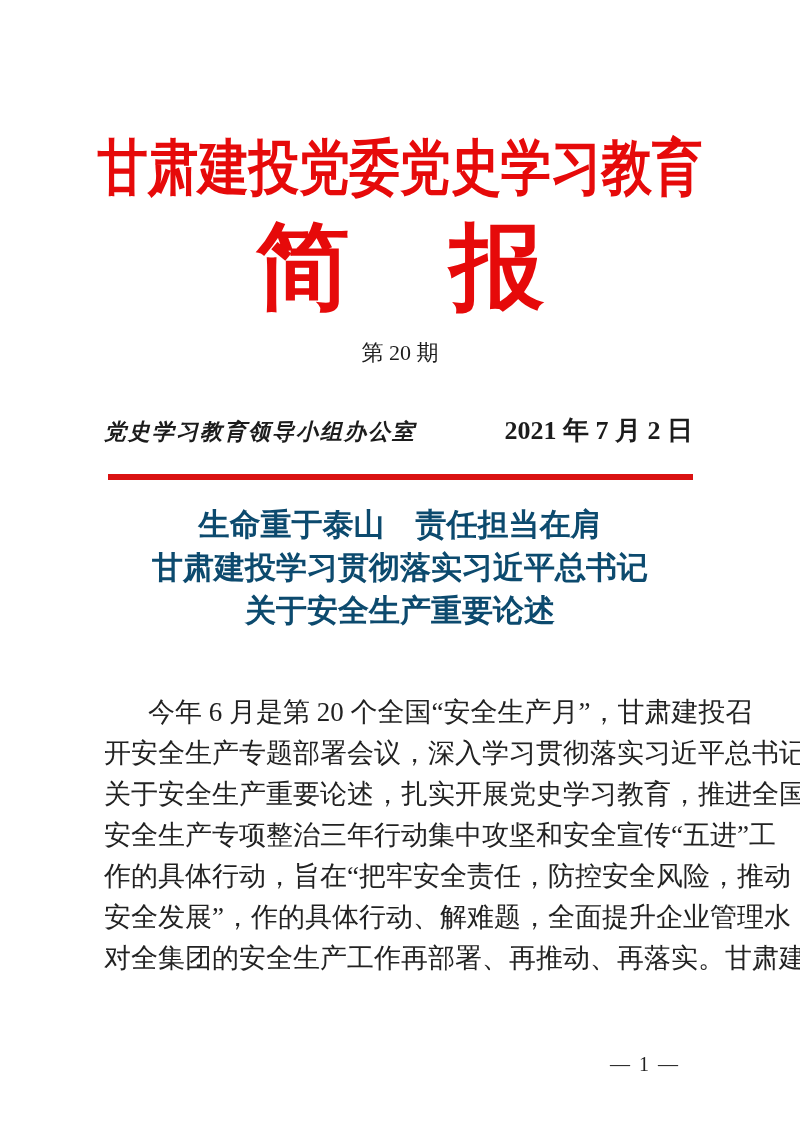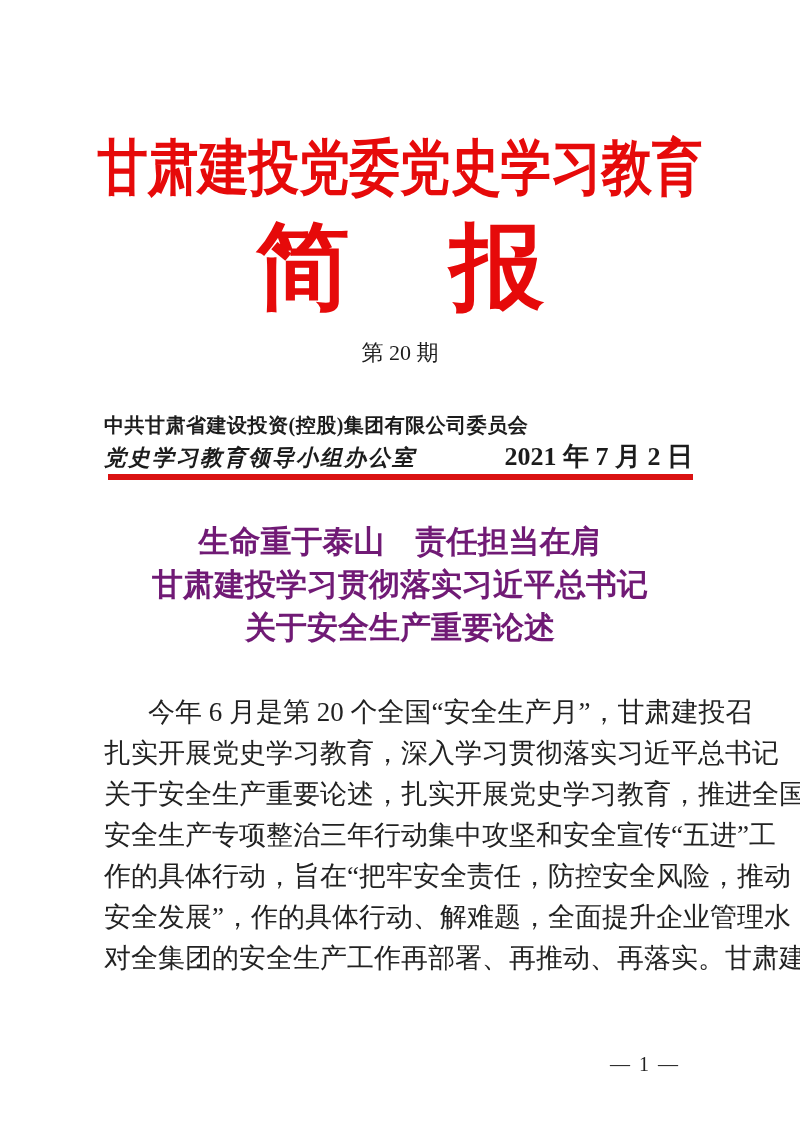--- a/index.html
+++ b/index.html
@@ -100,28 +100,28 @@
     left: 108px;
     width: 585px;
     top: 470px;
     height: 6px;
     background: var(--rule-red, #da1212);
   }
 
   
   .headline {
     position: absolute;
-    top: 516px;
+    top: 499px;
     left: 0;
     width: 100%;
     text-align: center;
     font-weight: bold;
     font-size: 31px;
     line-height: 43px;
-    color: #701a75;
+    color: #0c4a6e;
   }
 
   
   .article-body {
     position: absolute;
     left: 104px;
     right: 105px;
     top: 688px;
     font-size: 27px;
     line-height: 41px;
@@ -157,38 +157,37 @@
   </div>
 
   <div class="brief-row">
     <span class="brief-char">简</span>
     <span class="brief-char">报</span>
   </div>
 
   <div class="issue-number">第 20 期</div>
 
   <div class="issuer-block">
-    <div class="issuer-org-line1">中共甘肃省建设投资(控股)集团有限公司委员会</div>
     <div class="issuer-row2">
       <span class="issuer-org-line2">党史学习教育领导小组办公室</span>
       <span class="issue-date">2021 年 7 月 2 日</span>
     </div>
   </div>
 
   <div class="red-rule"></div>
 
   <div class="headline">
     <div class="headline-line">生命重于泰山　责任担当在肩</div>
     <div class="headline-line">甘肃建投学习贯彻落实习近平总书记</div>
     <div class="headline-line">关于安全生产重要论述</div>
   </div>
 
   <div class="article-body">
     <div class="body-line indent">今年 6 月是第 20 个全国“安全生产月”，甘肃建投召</div>
-    <div class="body-line">扎实开展党史学习教育，深入学习贯彻落实习近平总书记</div>
+    <div class="body-line">开安全生产专题部署会议，深入学习贯彻落实习近平总书记</div>
     <div class="body-line">关于安全生产重要论述，扎实开展党史学习教育，推进全国</div>
     <div class="body-line">安全生产专项整治三年行动集中攻坚和安全宣传“五进”工</div>
     <div class="body-line">作的具体行动，旨在“把牢安全责任，防控安全风险，推动</div>
     <div class="body-line">安全发展”，作的具体行动、解难题，全面提升企业管理水</div>
     <div class="body-line">对全集团的安全生产工作再部署、再推动、再落实。甘肃建</div>
   </div>
 
   <div class="page-number">— 1 —</div>
 
 </div>

